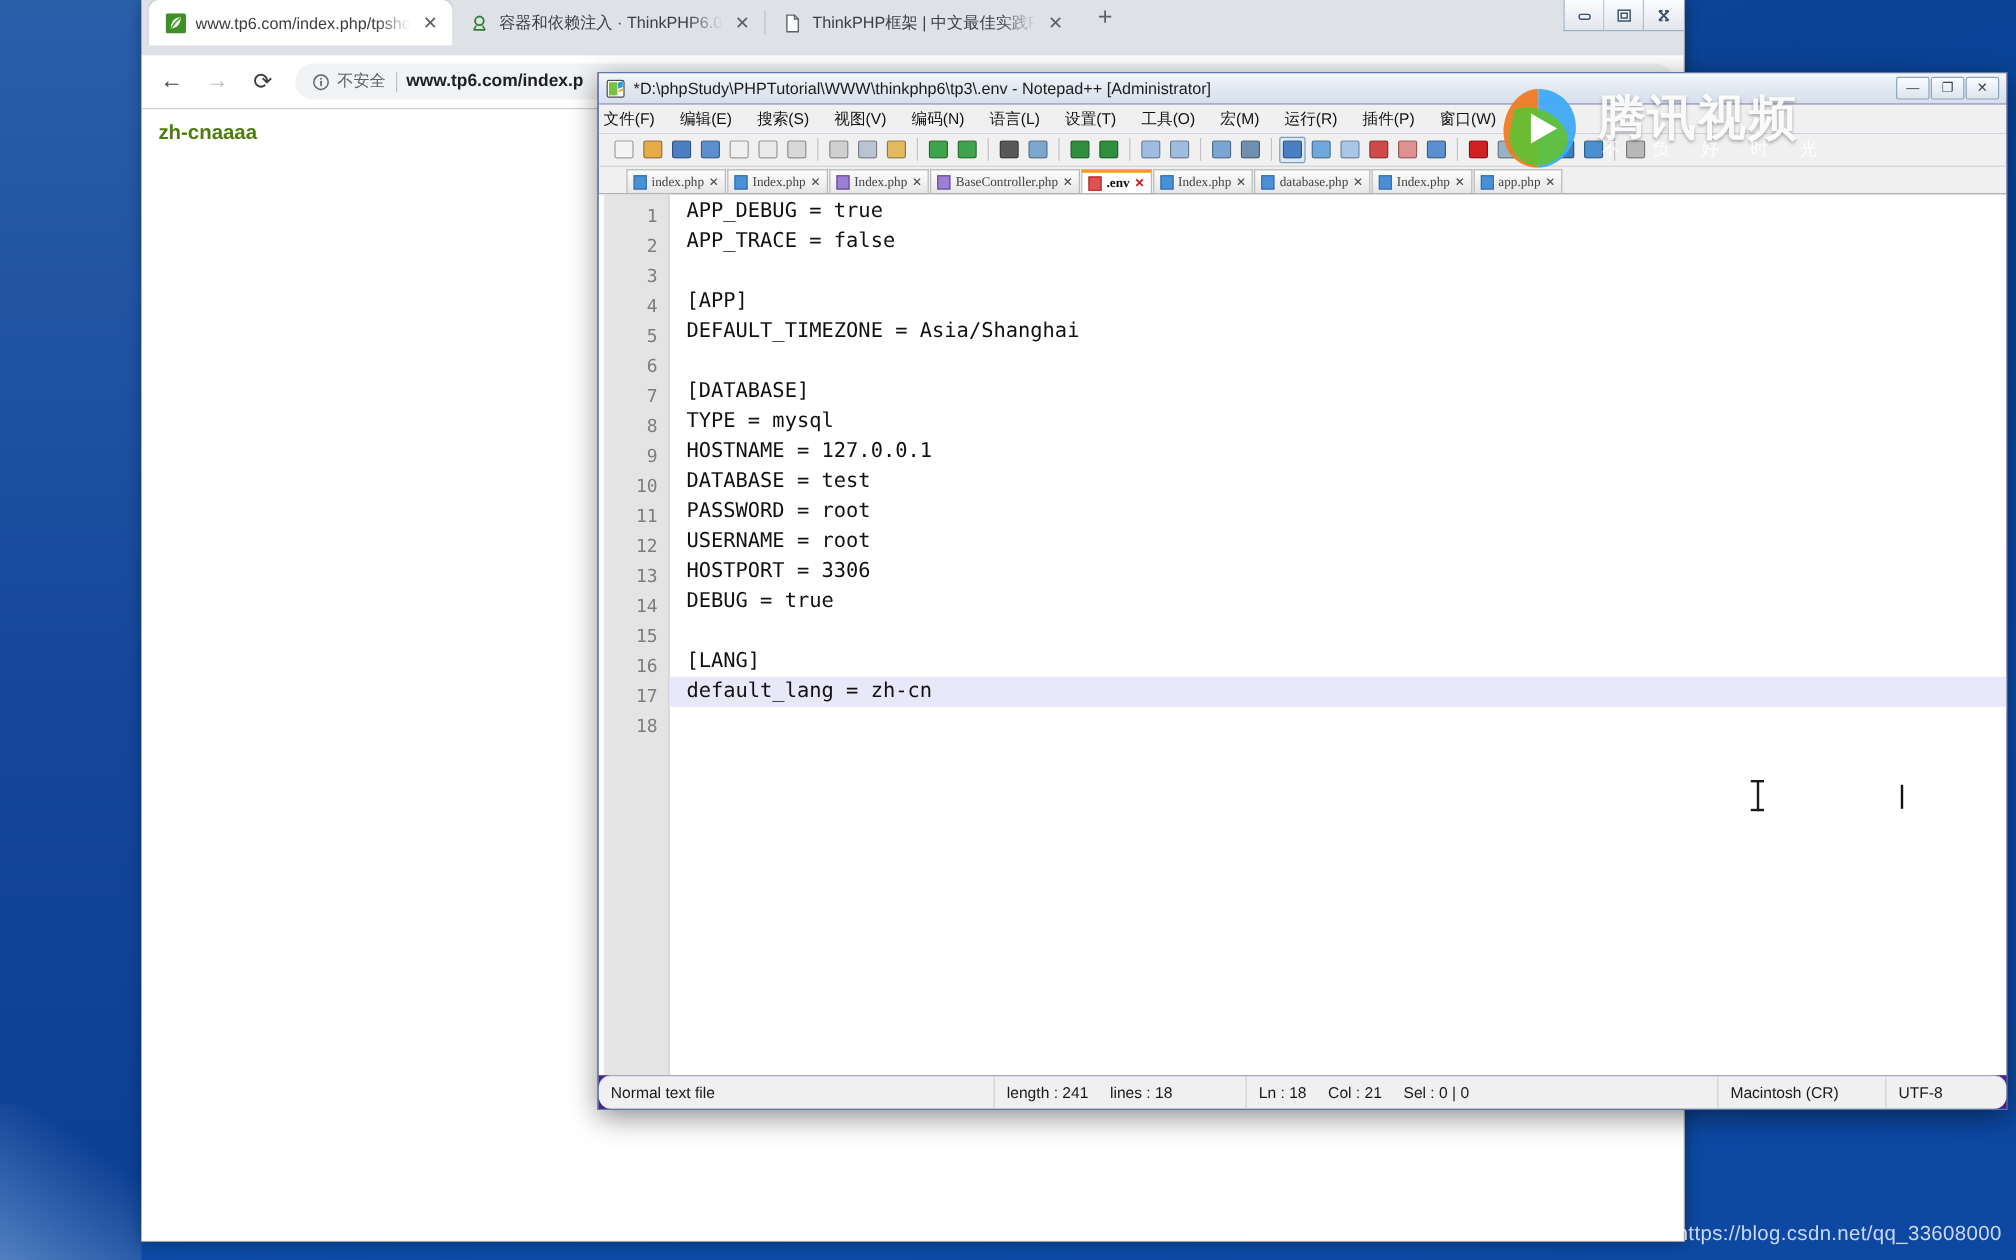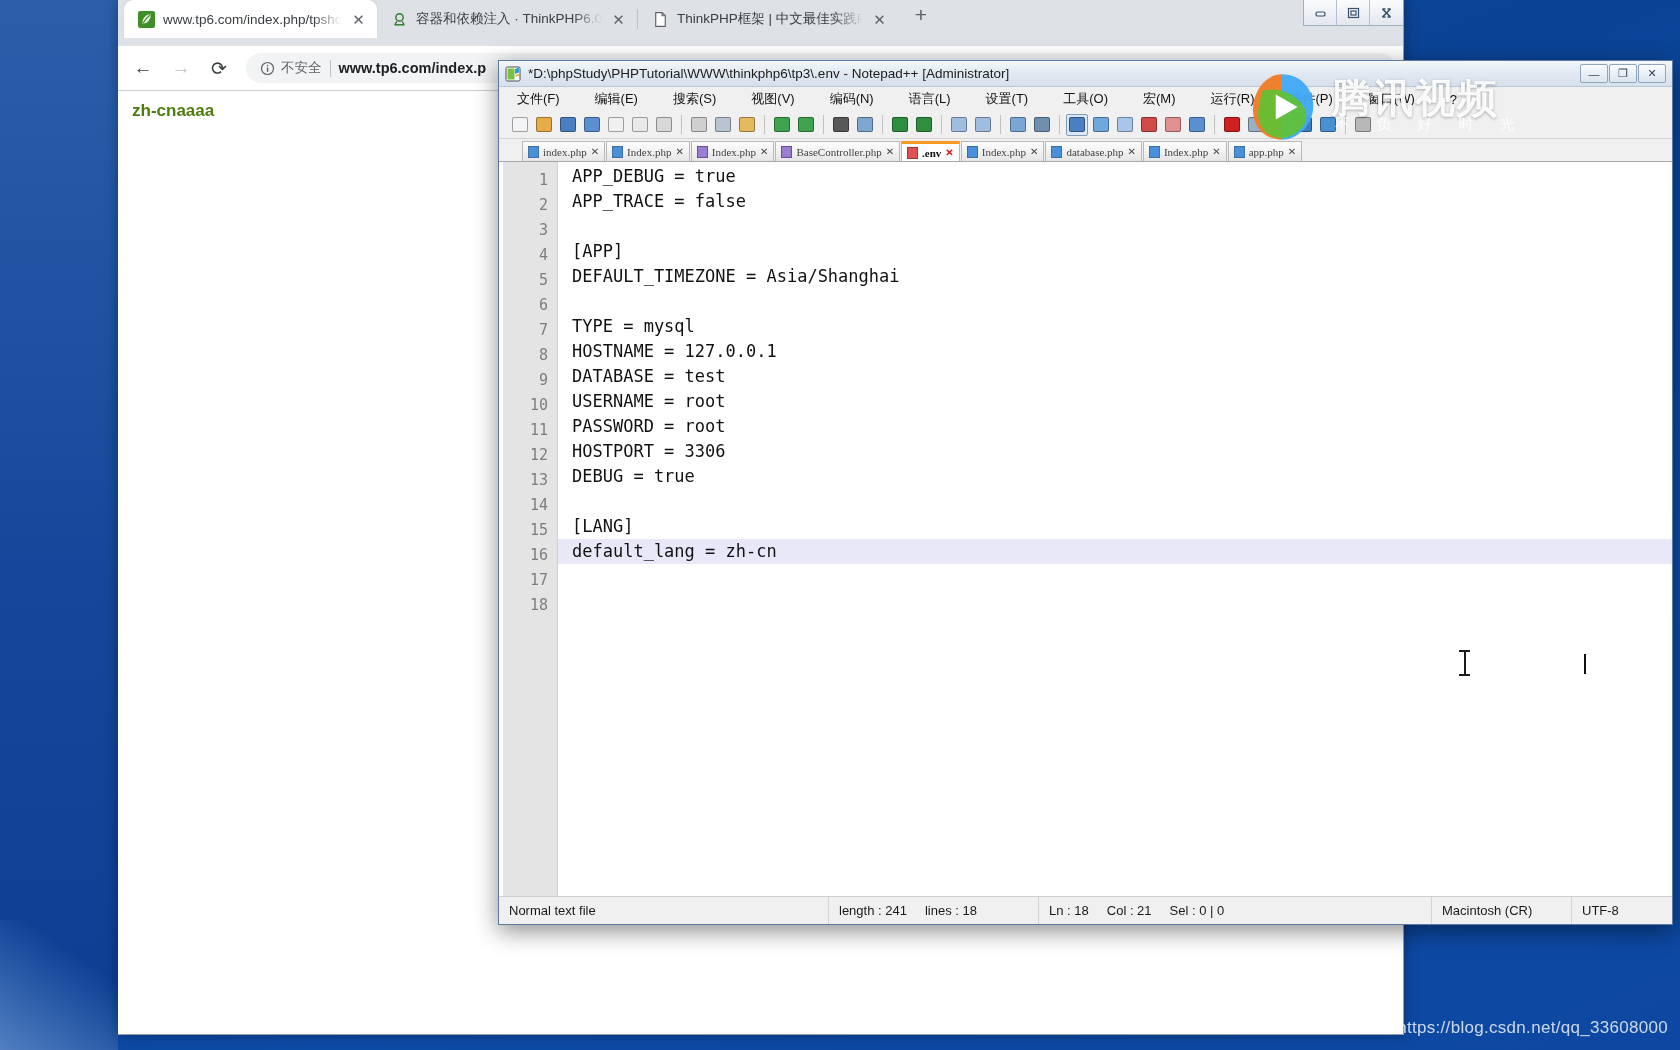--- a/index.html
+++ b/index.html
@@ -117,21 +117,21 @@
   #npp-win-controls { display: flex; gap: 1px; }
   .npp-wb {
     width: 28px; height: 19px; border: 1px solid #8fa4bd; border-radius: 2px;
     background: linear-gradient(180deg,#fafcff,#dce4ee);
     display: flex; align-items: center; justify-content: center;
     font-size: 11px; color: #32465c;
   }
 
   #npp-menubar {
     height: 24px; flex: 0 0 24px; display: flex; align-items: center;
-    padding-left: 16px; gap: 31px; background: #f0f0f0;
+    padding-left: 2px; gap: 17px; background: #f0f0f0;
     font-size: 13px; color: #111; white-space: nowrap;
   }
   .menu-item { padding: 1px 2px; }
 
   #npp-toolbar {
     height: 28px; flex: 0 0 28px; background: #f0f0f0;
     display: flex; align-items: center; padding-left: 10px; gap: 2px;
     border-bottom: 1px solid #d4d4d4;
   }
   .tb-icon {
@@ -199,21 +199,21 @@
   .ibeam::before { top: 0; }
   .ibeam::after { bottom: 0; }
   .ibeam span {
     position: absolute; left: 5px; top: 0; width: 2px; height: 26px; background: #1b1b1b;
   }
 
   
   #npp-statusbar {
     height: 28px; flex: 0 0 28px; background: #f0f0f0;
     border-top: 1px solid #cfcfcf; display: flex; align-items: center;
-    font-size: 13px; color: #1a1a1a;
+    font-size: 13px; color: #1a1a1a; border-radius: 10px;
   }
   .sb-cell {
     height: 100%; display: flex; align-items: center; padding: 0 10px;
     border-right: 1px solid #d3d3d3; white-space: nowrap;
   }
   .sb-cell.grow { flex: 1; }
   .sb-sub { margin-right: 18px; }
 
   
   #tencent-watermark {
@@ -537,25 +537,26 @@
         <div class="gut-num">17</div>
         <div class="gut-num">18</div>
       </div>
     <div id="code-area">
       <div class="code-line">APP_DEBUG = true</div>
         <div class="code-line">APP_TRACE = false</div>
         <div class="code-line"></div>
         <div class="code-line">[APP]</div>
         <div class="code-line">DEFAULT_TIMEZONE = Asia/Shanghai</div>
         <div class="code-line"></div>
+        <div class="code-line">[DATABASE]</div>
         <div class="code-line">TYPE = mysql</div>
         <div class="code-line">HOSTNAME = 127.0.0.1</div>
         <div class="code-line">DATABASE = test</div>
+        <div class="code-line">PASSWORD = root</div>
         <div class="code-line">USERNAME = root</div>
-        <div class="code-line">PASSWORD = root</div>
         <div class="code-line">HOSTPORT = 3306</div>
         <div class="code-line">DEBUG = true</div>
         <div class="code-line"></div>
         <div class="code-line">[LANG]</div>
         <div class="code-line current">default_lang = zh-cn</div>
         <div id="text-caret"></div>
     </div>
     <div class="ibeam" style="left:960px;top:488px;">
         <span></span>
       </div>

